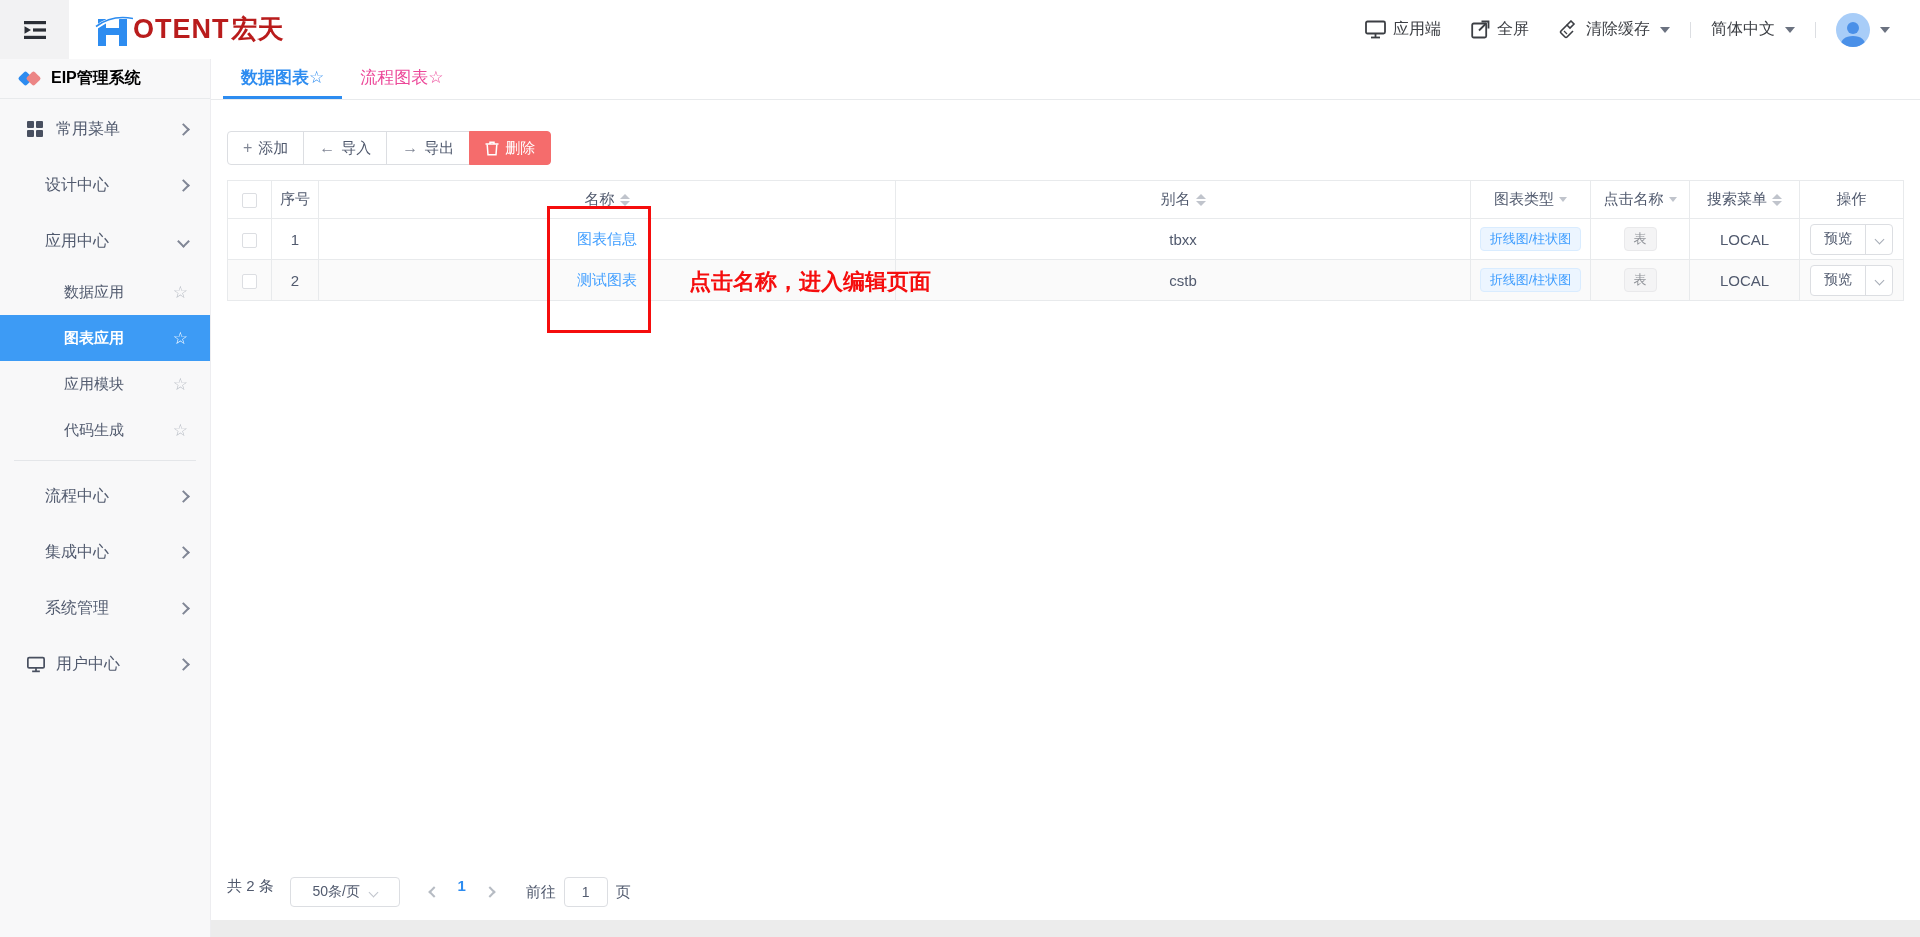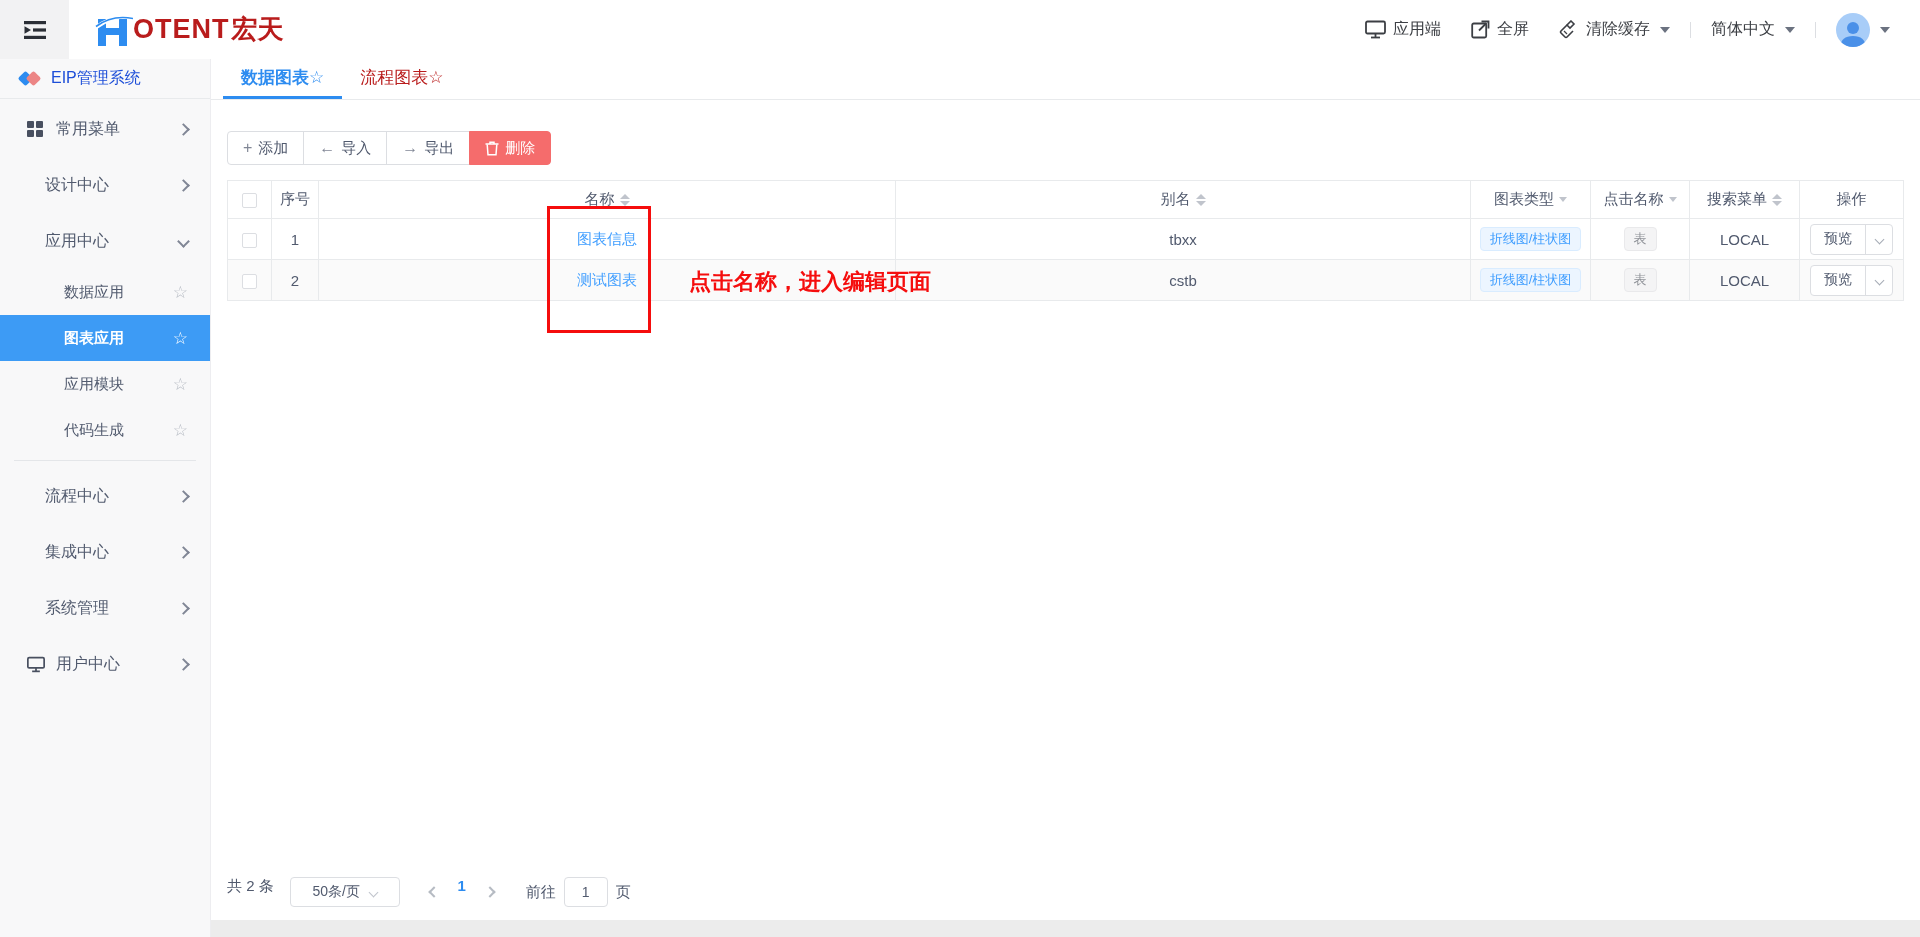--- a/index.html
+++ b/index.html
@@ -25,41 +25,41 @@
   .hdr-divider { width:1px; height:16px; background:#dcdee2; margin:0 20px; }
   .avatar { width:34px; height:34px; border-radius:50%; background:#a8cdf8; display:flex; align-items:flex-end; justify-content:center; overflow:hidden; cursor:pointer; }
 
   
   .sidebar { position:absolute; top:59px; left:0; width:211px; bottom:0; background:#f8f8f9; border-right:1px solid #ededf0; z-index:10; }
   .sidebar-header { height:40px; display:flex; align-items:center; padding-left:20px; border-bottom:1px solid #e8eaec; }
   .diamonds { display:flex; margin-right:12px; }
   .diamond { width:11px; height:11px; transform:rotate(45deg); border-radius:2px; }
   .diamond.blue { background:#2d8cf0; }
   .diamond.pink { background:#ec8585; margin-left:-3px; }
-  .sidebar-title { font-size:16px; font-weight:normal; color:#1d4ed8; }
+  .sidebar-title { font-size:16px; font-weight:bold; color:#000000; }
   .menu { padding-top:2px; }
   .menu-item { height:56px; display:flex; align-items:center; padding:0 22px 0 27px; font-size:16px; color:#515a6e; cursor:pointer; position:relative; }
   .menu-item .mi-label { flex:1; }
   .menu-item.noicon { padding-left:45px; }
   .menu-item.sub { height:46px; padding-left:64px; font-size:15px; }
   .menu-item.selected { background:#3d9bf5; color:#fff; font-weight:bold; }
   .mi-icon { width:18px; margin-right:11px; display:flex; align-items:center; }
   .grid-icon { display:grid; grid-template-columns:7px 7px; grid-gap:2px; }
   .grid-icon span { width:7px; height:7px; background:#495060; border-radius:1px; }
   .chev { width:9px; height:9px; border-right:2px solid #808695; border-bottom:2px solid #808695; flex:0 0 auto; }
   .chev.right { transform:rotate(-45deg); }
   .chev.down { transform:rotate(45deg); }
   .star { font-size:17px; color:#b7bcc4; line-height:1; }
   .menu-item.selected .star { color:#fff; }
   .menu-divider { height:1px; background:#e4e6e9; margin:7px 14px; }
 
   
   .main { position:absolute; left:211px; top:59px; right:0; bottom:17px; background:#fff; }
   .tabs { height:41px; border-bottom:1px solid #e8eaec; display:flex; align-items:stretch; padding-left:12px; }
-  .tab { padding:0 18px; display:flex; align-items:center; font-size:17px; color:#b91c1c; cursor:pointer; border-bottom:3px solid transparent; }
+  .tab { padding:0 18px; display:flex; align-items:center; font-size:17px; color:#ec4899; cursor:pointer; border-bottom:3px solid transparent; }
   .tab.active { color:#2d8cf0; font-weight:bold; border-bottom-color:#2d8cf0; }
 
   .content { padding:16px; position:relative; }
   .filter-row { display:flex; justify-content:space-between; align-items:center; }
   .filter-search { width:404px; height:35px; border:1px solid #dcdee2; border-radius:4px; display:flex; align-items:center; padding:0 12px; }
   .filter-search input { border:none; outline:none; flex:1; font-size:15px; color:#515a6e; font-family:inherit; }
   .filter-search input::placeholder { color:#c5c8ce; }
   .refresh-btn { width:36px; height:36px; border:1px solid #dcdee2; border-radius:4px; background:#fff; display:flex; align-items:center; justify-content:center; cursor:pointer; }
 
   .btn-row { margin-top:15px; display:flex; }

